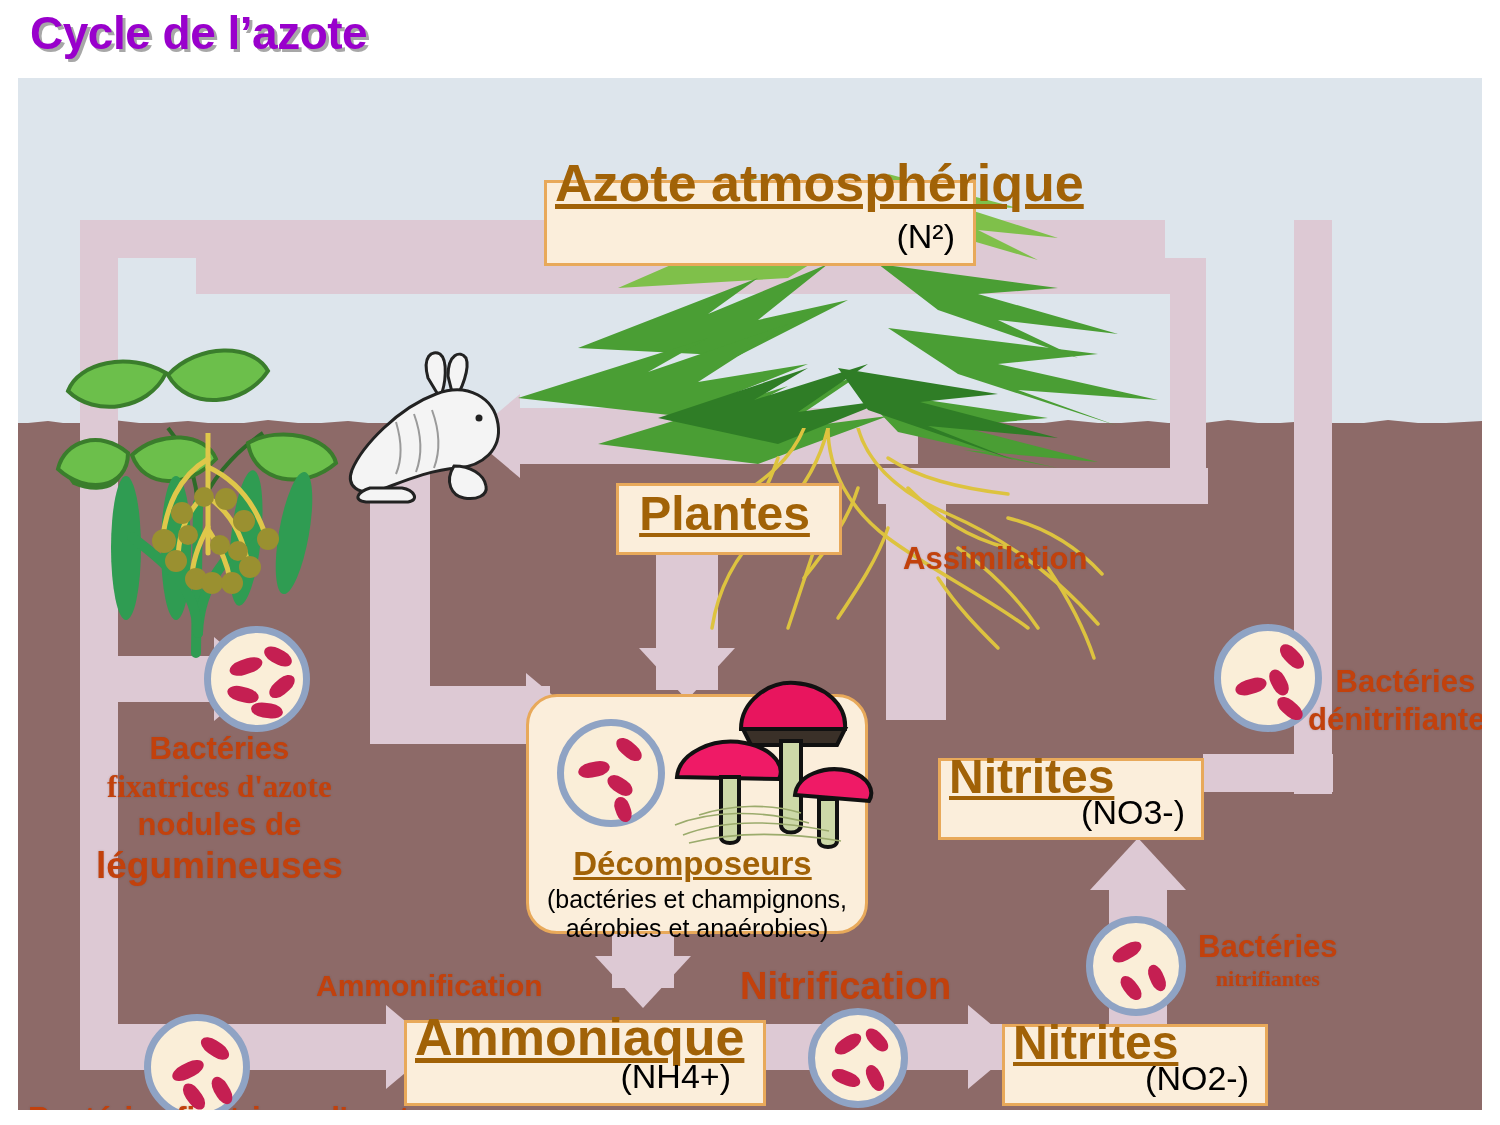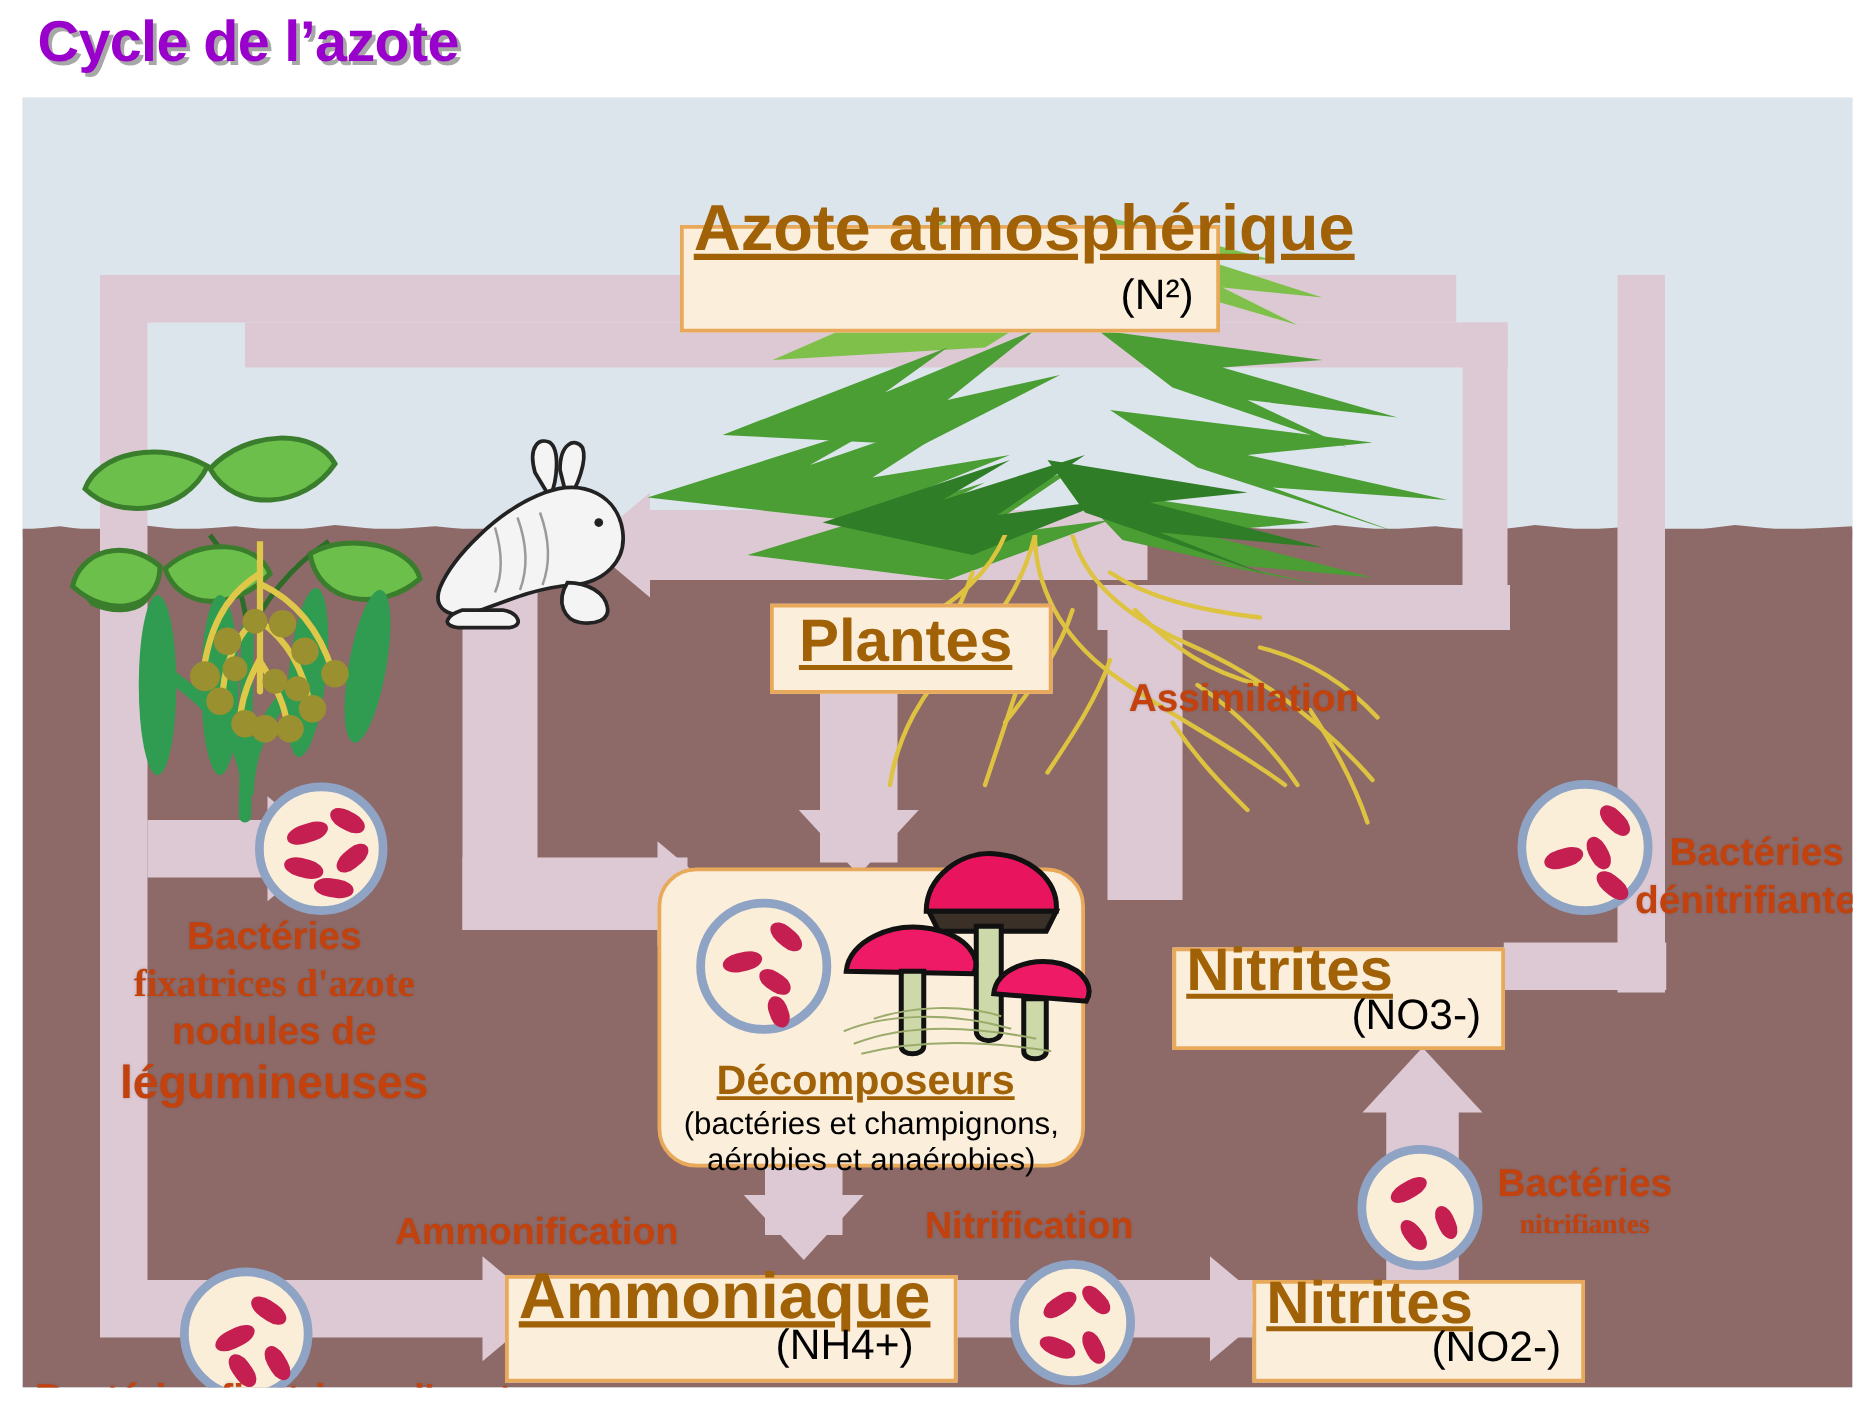--- a/index.html
+++ b/index.html
@@ -325,21 +325,21 @@
 
   <div class="nbox" style="left:386px;top:942px;width:362px;height:86px;">
     <div class="main" style="top:-12px;font-size:52px;">Ammoniaque</div>
     <div class="sub" style="right:32px;top:36px;font-size:34px;">(NH4+)</div>
   </div>
 
   <div class="cap" style="left:885px;top:462px;font-size:31px;">Assimilation</div>
 
   <div class="cap" style="left:298px;top:890px;font-size:30px;">Ammonification</div>
 
-  <div class="cap" style="left:722px;top:885px;font-size:30px;">Nitrification</div>
+  <div class="cap" style="left:722px;top:885px;font-size:38px;">Nitrification</div>
 
   <div style="position:absolute;left:78px;top:652px;">
     <div class="cap" style="position:relative;font-size:31px;">Bactéries</div>
     <div class="cap" style="position:relative;font-size:31px;font-family:Liberation Serif, serif;">fixatrices d'azote</div>
     <div class="cap" style="position:relative;font-size:31px;">nodules de</div>
     <div class="cap" style="position:relative;font-size:37px;">légumineuses</div>
   </div>
 
   <div style="position:absolute;left:10px;top:1022px;">
     <div class="cap" style="position:relative;font-size:31px;">Bactéries fixatrices d'azote</div>

